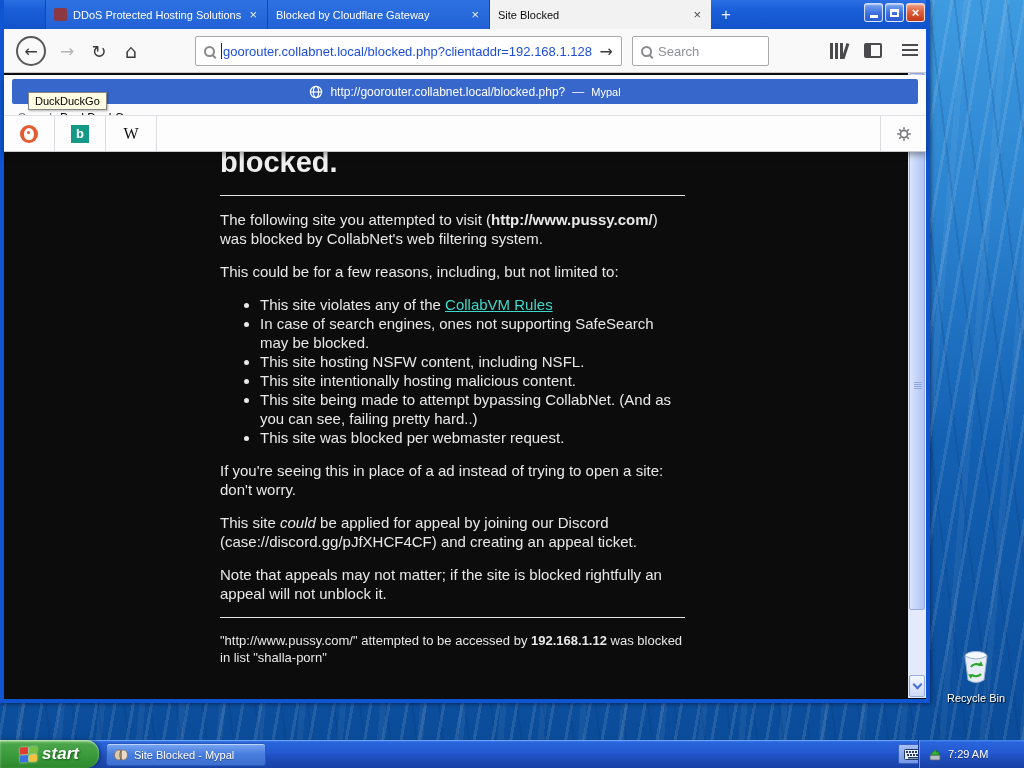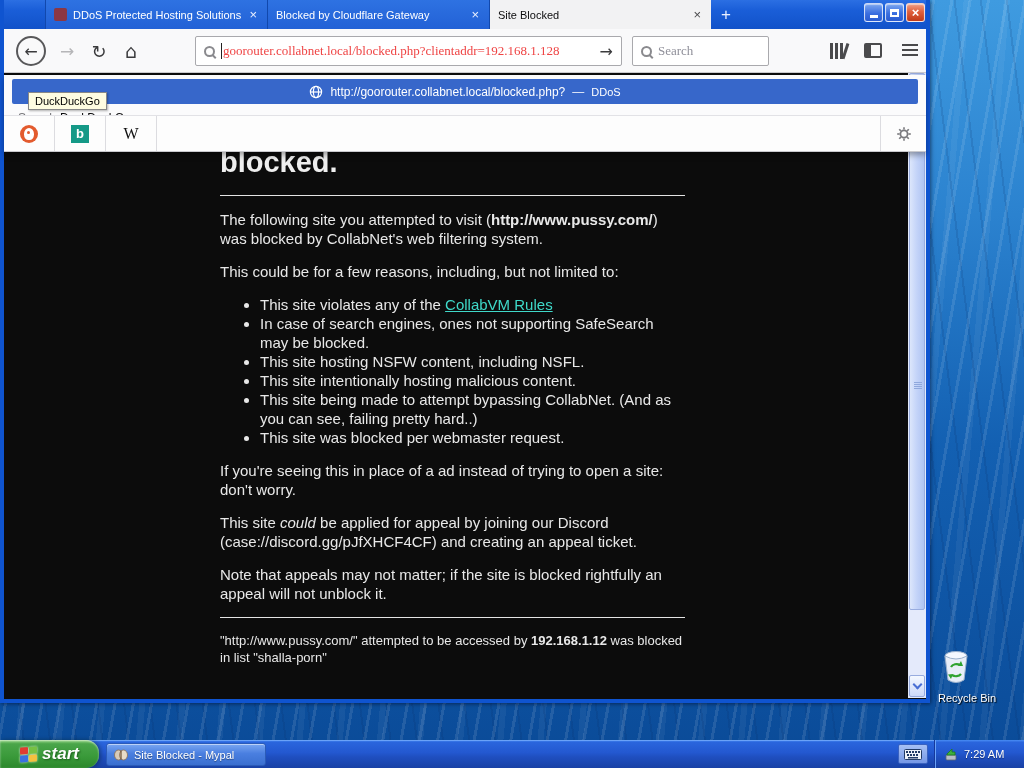--- a/index.html
+++ b/index.html
@@ -65,22 +65,22 @@
   .nav-ico { position:absolute; top:0; height:44px; display:flex; align-items:center; justify-content:center;
              color:#3b3b3d; font-family:"DejaVu Sans",sans-serif; }
   .back-circle { width:30px; height:30px; border:2px solid #58585a; border-radius:50%;
                  display:flex; align-items:center; justify-content:center; font-size:16px; }
   .disabled { color:#b6b6b8; }
   .urlbar {
     position:absolute; left:191px; top:7px; width:427px; height:30px; background:#fff;
     border:1px solid #a9a9ad; border-radius:2px; display:flex; align-items:center; padding:0 8px;
   }
   .urlbar input, .searchbox input {
-    border:0; outline:0; flex:1; font-size:13px; color:#ef4444; background:transparent;
-    font-family:Liberation Serif, serif; min-width:0;
+    border:0; outline:0; flex:1; font-size:13px; color:#1d4ed8; background:transparent;
+    font-family:Liberation Sans, sans-serif; min-width:0;
   }
   .searchbox input::placeholder { color:#90909a; }
   .caret { width:1px; height:16px; background:#222; margin:0 1px 0 6px; }
   .go-arrow { font-size:16px; color:#3b3b3d; font-family:"DejaVu Sans",sans-serif; }
   .searchbox {
     position:absolute; left:628px; top:7px; width:137px; height:30px; background:#fff;
     border:1px solid #a9a9ad; border-radius:2px; display:flex; align-items:center; padding:0 8px; gap:6px;
   }
   .mag { width:11px; height:11px; border:2px solid #8a8a8e; border-radius:50%; position:relative; flex:0 0 auto; }
   .mag::after { content:""; position:absolute; width:2px; height:5px; background:#8a8a8e;
@@ -138,21 +138,21 @@
                 border-radius:50% 50% 45% 45%; background:#fff; }
   .ddg::before { content:""; position:absolute; left:7px; top:6px; width:3px; height:3px; border-radius:50%;
                  background:#e35b2e; z-index:1; }
   .bing { width:18px; height:18px; background:#159987; color:#fff; font-weight:700; font-size:13px;
           display:flex; align-items:center; justify-content:center; }
   .wiki { font-family:"Liberation Serif","DejaVu Serif",serif; font-size:16px; color:#111; }
   .tooltip { position:absolute; left:24px; top:92px; background:#fefce1; border:1px solid #888;
              font-size:11px; color:#000; padding:2px 6px; z-index:40; box-shadow:1px 1px 2px rgba(0,0,0,.3); }
 
   
-  .recycle { position:absolute; left:938px; top:648px; width:76px; z-index:2; }
+  .recycle { position:absolute; left:938px; top:648px; width:76px; text-align:center; z-index:2; }
   .recycle .rlabel { margin-top:2px; font-size:11px; color:#fff; text-shadow:1px 1px 1px #000; }
 
   
   .taskbar { position:absolute; left:0; bottom:0; width:1024px; height:28px; z-index:20;
              background:linear-gradient(180deg,#4a8ef5 0%,#2a65dd 8%,#2358d0 45%,#1f4fc0 60%,#1941a5 100%);
              box-shadow:inset 0 1px 0 #6aa2f8; }
   .startbtn { position:absolute; left:0; top:0; width:99px; height:28px; border-radius:0 13px 13px 0;
               background:linear-gradient(180deg,#8ed17c 0%,#4aa54a 14%,#3a9a3a 58%,#2e8b2e 92%);
               box-shadow:inset 0 1px 2px rgba(255,255,255,.6), 2px 0 4px rgba(0,20,0,.35);
               display:flex; align-items:center; justify-content:center; gap:5px;
@@ -163,21 +163,21 @@
   .xpflag i:nth-child(1){background:#e03c31} .xpflag i:nth-child(2){background:#77c143}
   .xpflag i:nth-child(3){background:#3a70e0} .xpflag i:nth-child(4){background:#f5c13f}
   .taskbtn { position:absolute; left:106px; top:3px; width:160px; height:23px; border-radius:3px;
              background:linear-gradient(180deg,#7aa7f2,#4a7fe0 45%,#3a6fd0);
              border:1px solid #2b5bb8; box-shadow:inset 0 1px 0 rgba(255,255,255,.5);
              display:flex; align-items:center; gap:6px; padding:0 7px;
              color:#fff; font-size:11px; text-shadow:0 1px 1px rgba(0,0,0,.4); }
   .kbdbtn { position:absolute; left:898px; top:4px; width:30px; height:20px; border-radius:2px;
             background:linear-gradient(180deg,#a7c0f4,#7597e6); border:1px solid #3a62c0;
             display:flex; align-items:center; justify-content:center; }
-  .tray { position:absolute; right:0; top:0; width:90px; height:28px;
+  .tray { position:absolute; right:0; top:0; width:106px; height:28px;
           border-left:1px solid #16389a; box-shadow:inset 1px 0 0 #6aa2f8;
           display:flex; align-items:center; gap:6px; padding-left:8px;
           background:linear-gradient(180deg,#4a8ef5 0%,#2a65dd 8%,#2358d0 45%,#1f4fc0 60%,#1941a5 100%); }
   .clock { color:#fff; font-size:11px; text-shadow:0 1px 1px rgba(0,0,0,.4); }
 </style>
 </head>
 <body>
 
 <div class="desktop">
 
@@ -296,21 +296,21 @@
 
     <div class="panel">
       <div class="visit-row">
         <svg width="14" height="14" viewBox="0 0 14 14">
           <circle cx="7" cy="7" r="5.6" fill="none" stroke="#fff" stroke-width="1.2"></circle>
           <ellipse cx="7" cy="7" rx="2.6" ry="5.6" fill="none" stroke="#fff" stroke-width="1.2"></ellipse>
           <line x1="1.4" y1="7" x2="12.6" y2="7" stroke="#fff" stroke-width="1.2"></line>
         </svg>
         <span>http://goorouter.collabnet.local/blocked.php?</span>
         <span class="visit-sep">—</span>
-        <span class="visit-label">DDoS</span>
+        <span class="visit-label">Mypal</span>
       </div>
       <div class="search-row">
         <span class="lbl">Search</span>
         <span class="eng">DuckDuckGo</span>
       </div>
       <div class="engines">
         <div class="eng-cell">
           <span class="ddg"></span>
         </div>
         <div class="eng-cell">

